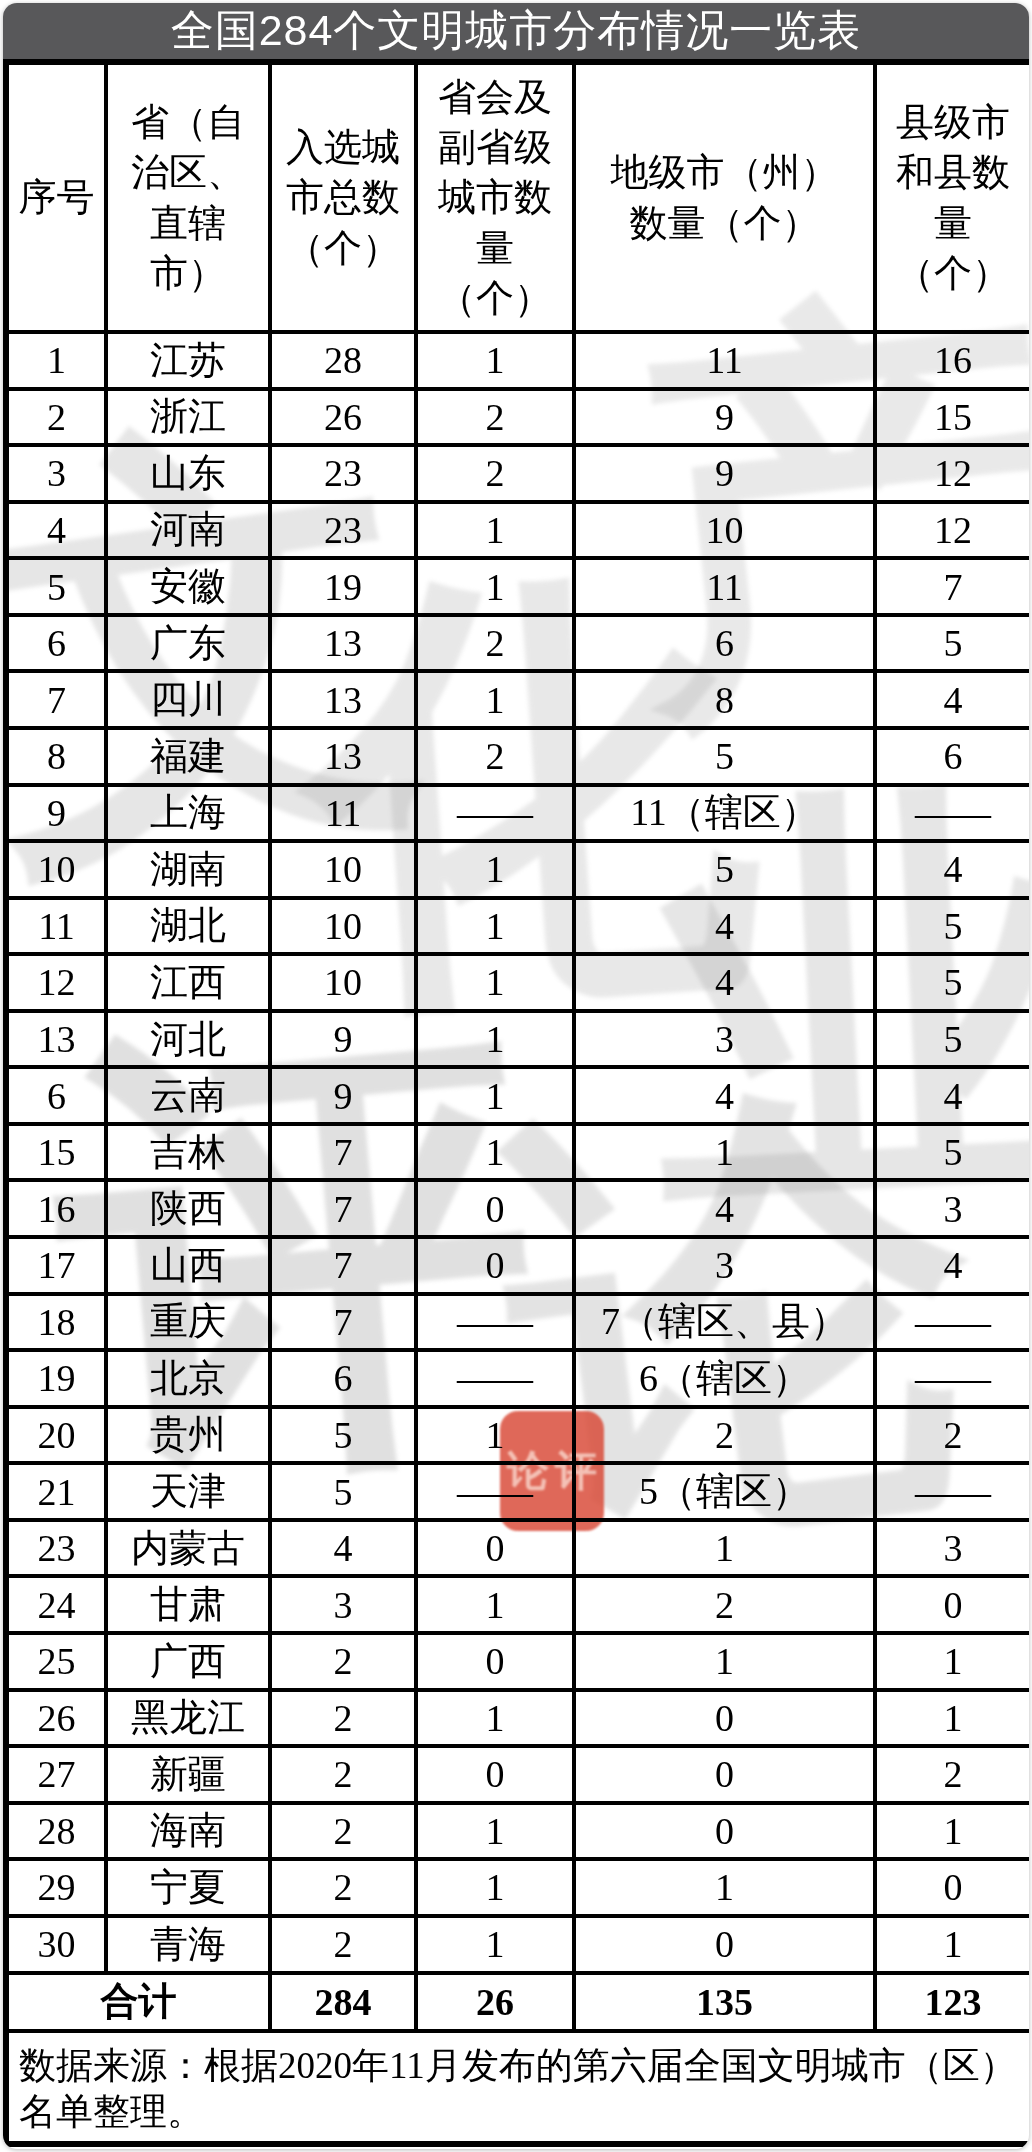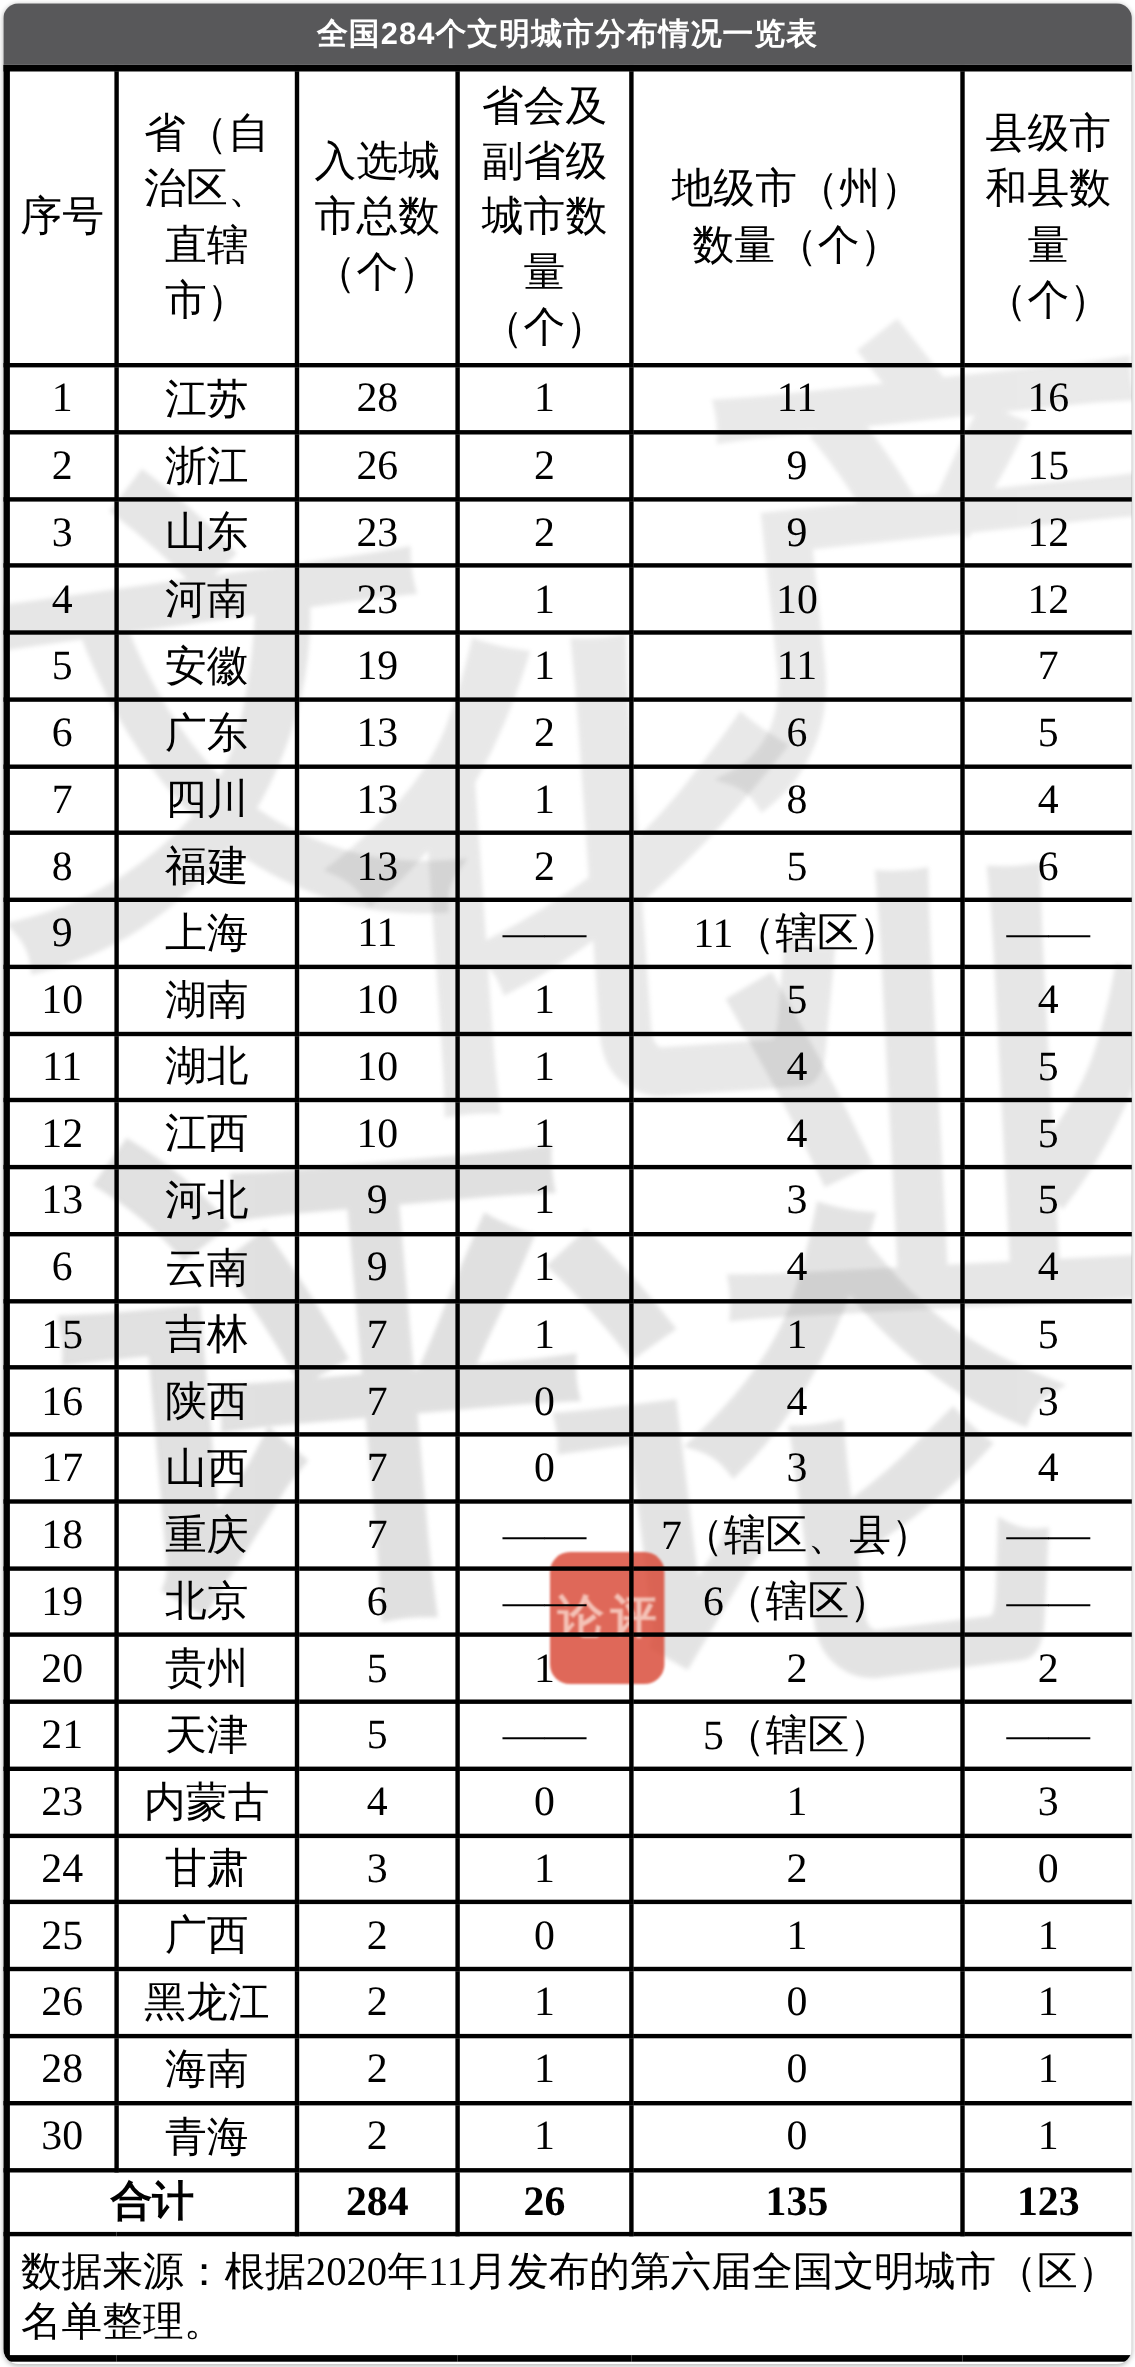--- a/index.html
+++ b/index.html
@@ -9,21 +9,21 @@
     background:#ffffff;border-radius:14px;overflow:hidden;
     box-shadow:0 1px 5px rgba(0,0,0,.28);
   }
   
   .titlebar{
     position:relative;z-index:2;height:56px;background:#58585a;
     display:flex;align-items:center;justify-content:center;
   }
   .titlebar span{
     color:#ffffff;font-family:"Liberation Sans","DejaVu Sans",sans-serif;
-    font-weight:bold;font-size:28px;letter-spacing:1px;white-space:nowrap;
+    font-weight:normal;font-size:43px;letter-spacing:1px;white-space:nowrap;
   }
   
   .wm{position:absolute;inset:0;z-index:0;pointer-events:none;}
   .wm-g{
     position:absolute;font-family:"DejaVu Serif",serif;font-weight:bold;
     color:#8f8f8f;filter:blur(2px);line-height:1;
   }
   .wm-g.g1{left:-25px;top:420px;font-size:440px;opacity:.22;transform:rotate(-8deg);}
   .wm-g.g2{left:300px;top:560px;font-size:450px;opacity:.20;transform:rotate(-4deg);}
   .wm-g.g3{left:630px;top:290px;font-size:430px;opacity:.19;transform:rotate(-6deg);}
@@ -303,26 +303,42 @@
       </tr>
         <tr class="">
         <td>26</td>
         <td>黑龙江</td>
         <td>2</td>
         <td>1</td>
         <td>0</td>
         <td>1</td>
       </tr>
         <tr class="">
+        <td>27</td>
+        <td>新疆</td>
+        <td>2</td>
+        <td>0</td>
+        <td>0</td>
+        <td>2</td>
+      </tr>
+        <tr class="">
         <td>28</td>
         <td>海南</td>
         <td>2</td>
         <td>1</td>
         <td>0</td>
         <td>1</td>
+      </tr>
+        <tr class="">
+        <td>29</td>
+        <td>宁夏</td>
+        <td>2</td>
+        <td>1</td>
+        <td>1</td>
+        <td>0</td>
       </tr>
         <tr class="">
         <td>30</td>
         <td>青海</td>
         <td>2</td>
         <td>1</td>
         <td>0</td>
         <td>1</td>
       </tr>
         <tr class="total-row">

